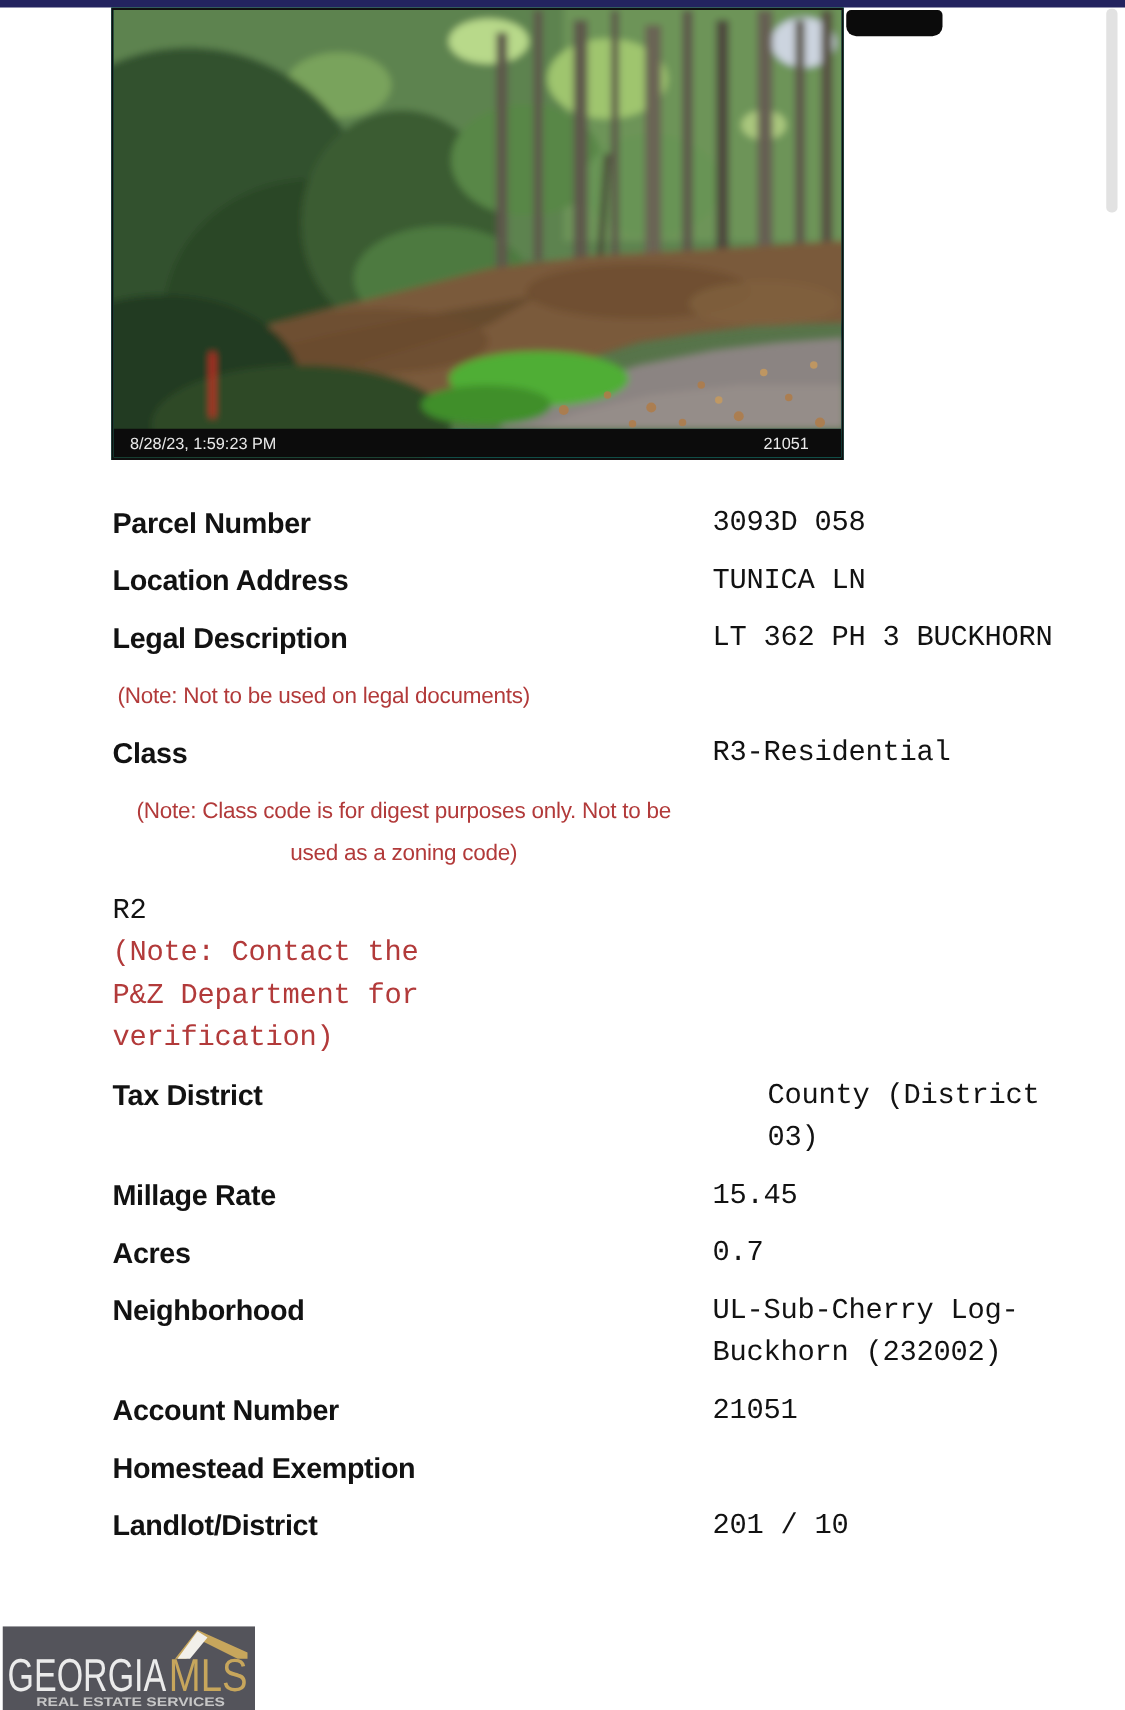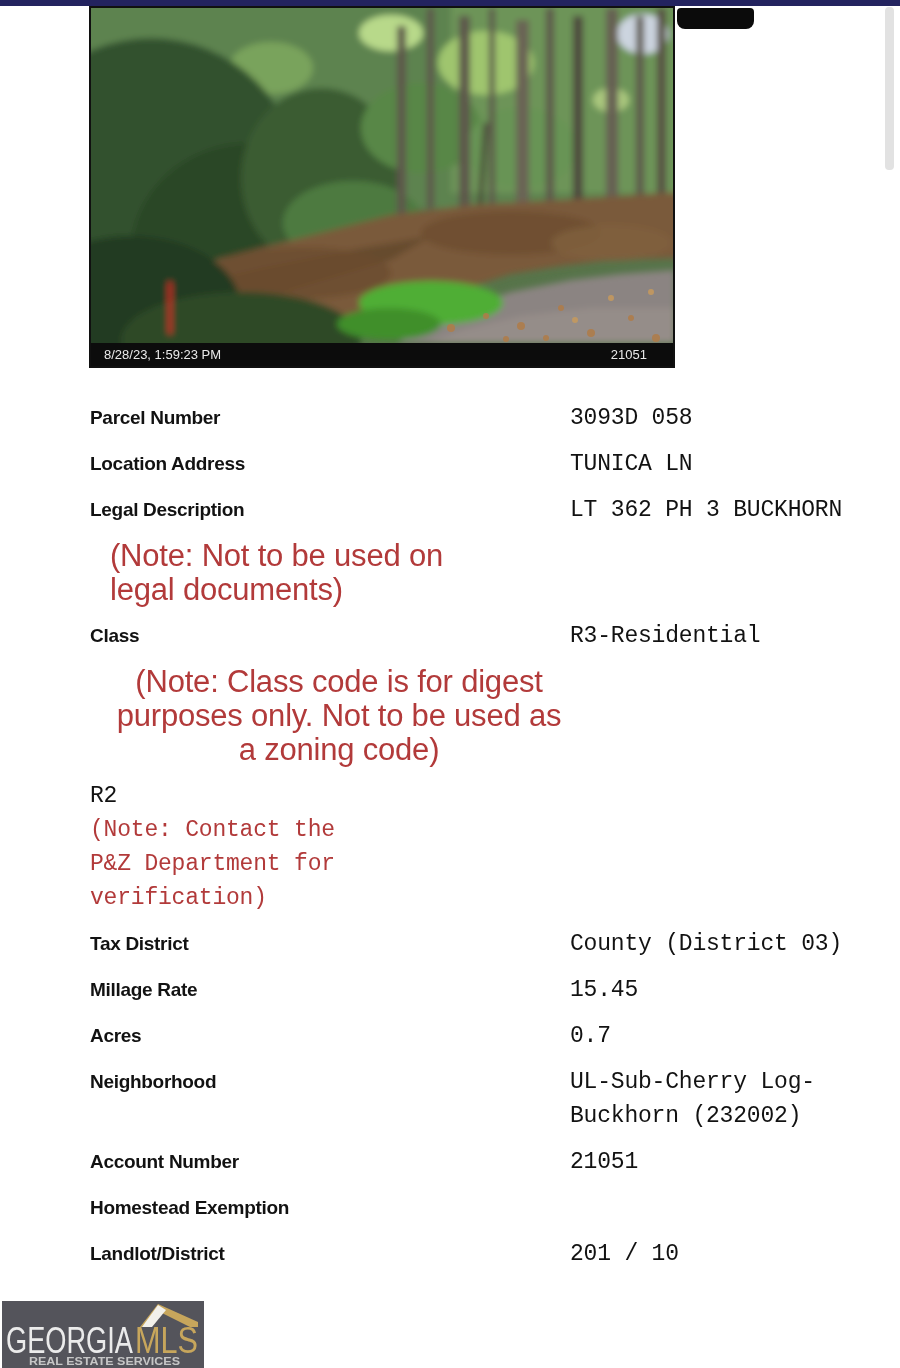--- a/index.html
+++ b/index.html
@@ -11,30 +11,30 @@
                border:2px solid #101010;background:#14b8a6;}
   .photo-frame svg{display:block;}
   .cam-overlay{position:absolute;left:586px;top:0;width:77px;height:21px;background:#0b0b0b;
                border-radius:4px 4px 8px 8px;}
   
   .scroll-thumb{position:absolute;left:885px;top:7px;width:9px;height:163px;
                 background:#e2e2e2;border-radius:4px;}
   
   .records{position:absolute;left:90px;top:401px;width:792px;}
   .row{display:flex;margin-bottom:12px;}
-  .lbl{width:480px;flex:0 0 480px;font-weight:bold;font-size:19px;line-height:34px;
+  .lbl{width:480px;flex:0 0 480px;font-weight:bold;font-size:23px;line-height:34px;
        letter-spacing:-0.3px;color:#121212;}
   .val{width:312px;font-size:23px;line-height:34px;letter-spacing:-0.2px;color:#121212;font-family:Liberation Mono, monospace;}
-  .note{color:#b23a3a;font-size:31px;line-height:34px;letter-spacing:-0.2px;
-        margin-left:20px;max-width:340px;}
+  .note{color:#b23a3a;font-size:18px;line-height:34px;letter-spacing:-0.2px;
+        margin-left:4px;max-width:340px;}
   .note.wide{max-width:458px;text-align:center;}
   .vnote{color:#b23a3a;font-size:23px;line-height:34px;letter-spacing:-0.2px;max-width:262px;}
   .val.narrow{max-width:262px;}
   .gap-lg{margin-top:11px;}
-  .gap-sm{margin-top:0;}
+  .gap-sm{margin-top:0;gap:44px;}
   
   .logo{position:absolute;left:2px;top:1301px;width:202px;height:67px;cursor:pointer;}
 </style>
 </head>
 <body>
 
 <div class="topbar"></div>
 
 <div class="photo-frame">
   <svg width="582" height="358" viewBox="0 0 582 358">

